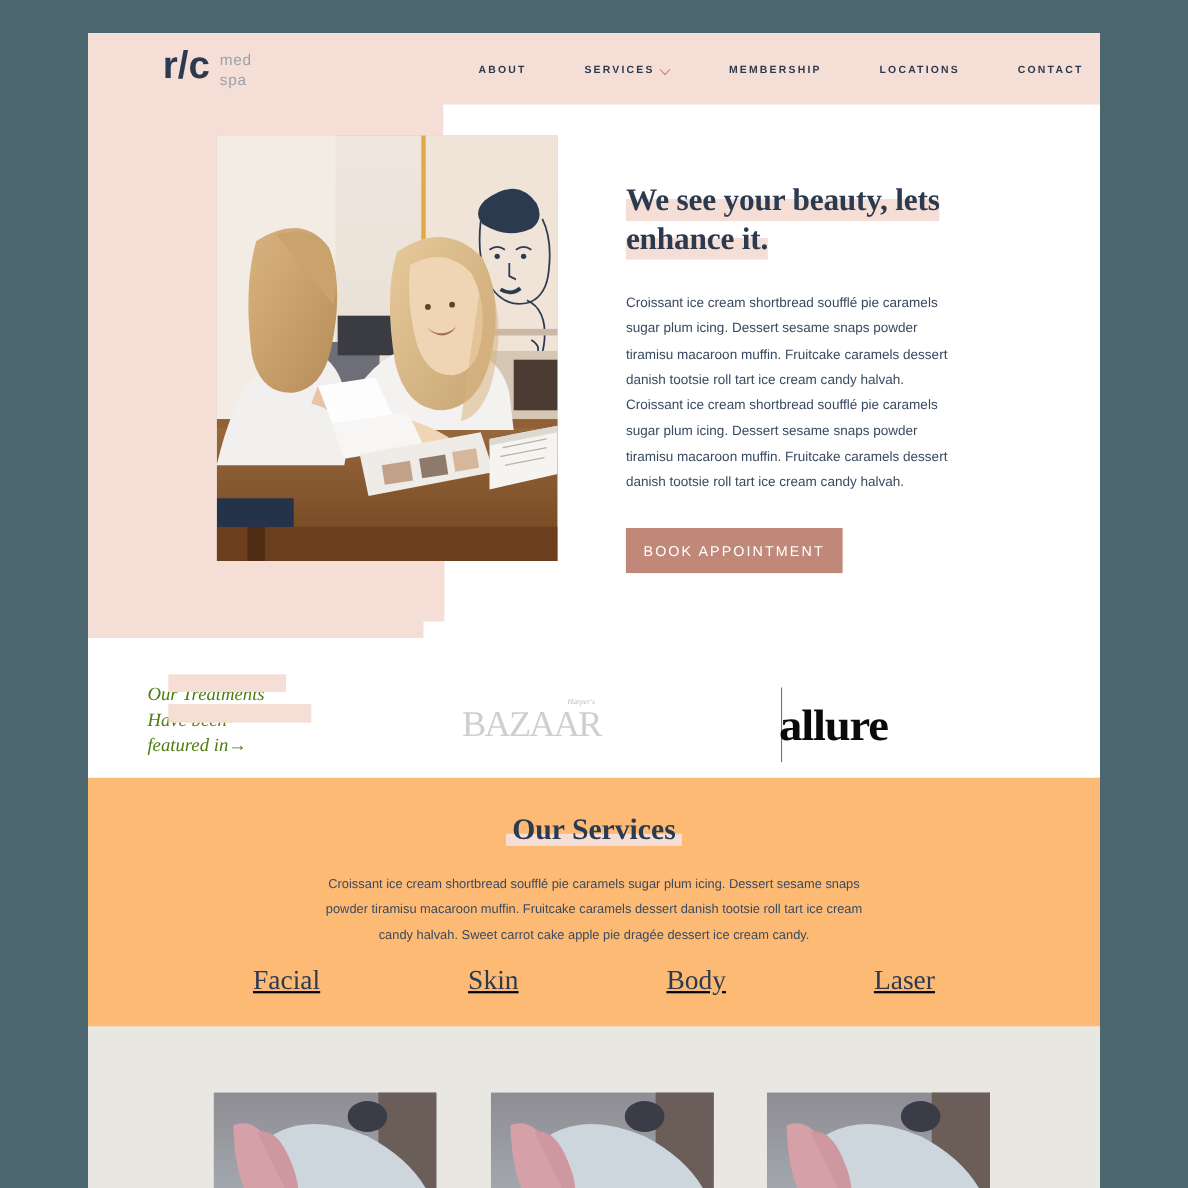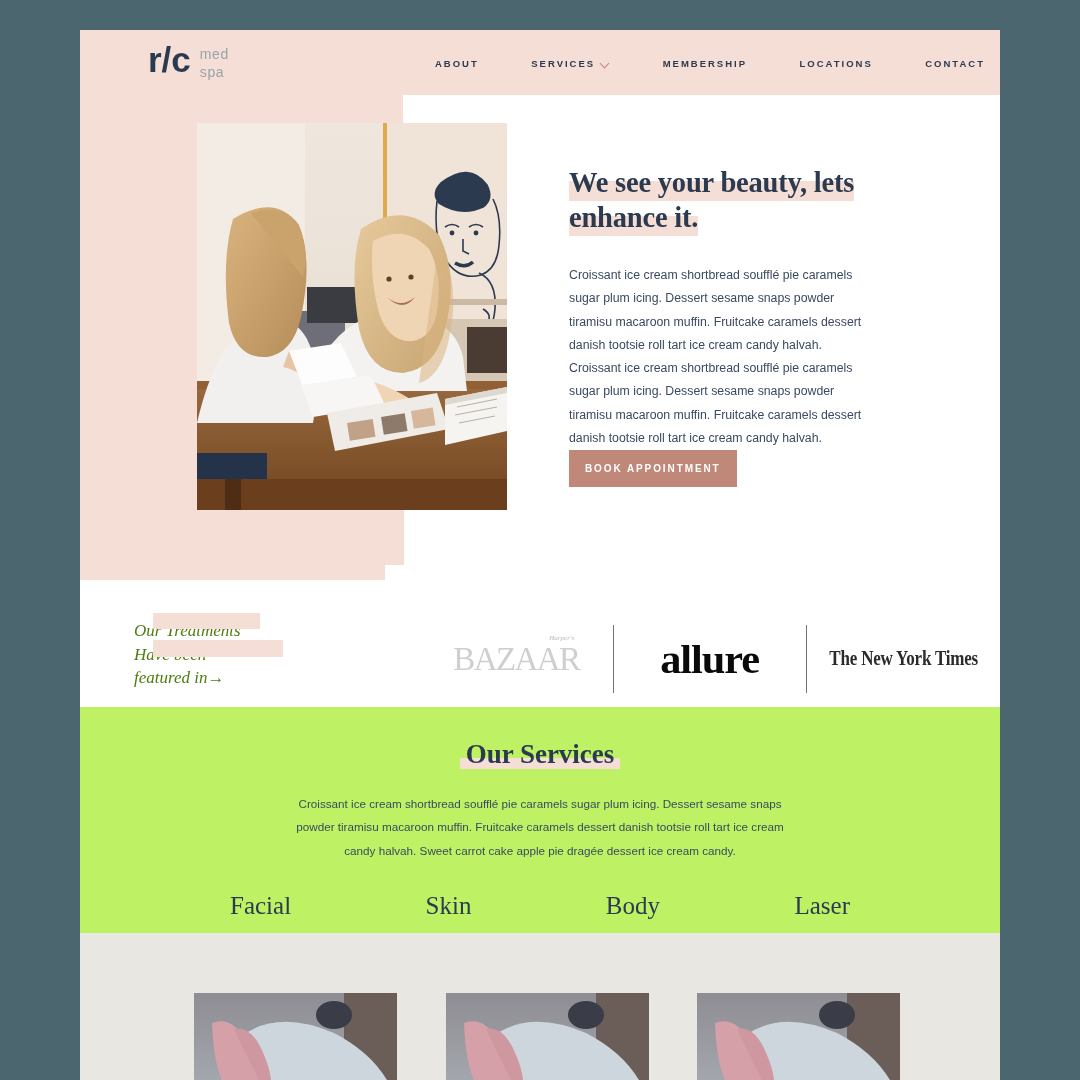--- a/index.html
+++ b/index.html
@@ -145,25 +145,26 @@
     margin: 29px 0 0 0;
     font-size: 12.3px;
     line-height: 23.3px;
     color: #3A4A60;
     width: 300px;
   }
   .hero-body p { margin: 0; }
 
   .btn {
     display: inline-block;
+    margin-top: 30px;
     background: #C08878;
     color: #ffffff;
-    font-size: 10px;
+    font-size: 13px;
     letter-spacing: 1.9px;
-    font-weight: 700;
+    font-weight: 400;
     padding: 13px 16px 13px 16px;
     border: none;
     cursor: pointer;
     font-family: "Liberation Sans", sans-serif;
   }
 
   
   .press {
     position: absolute;
     left: 0; top: 555px;
@@ -197,21 +198,20 @@
     position: absolute;
     left: 340px; top: 40px;
     width: 580px; height: 68px;
     display: flex;
     align-items: center;
   }
   .press-cell {
     flex: 1;
     display: flex;
     align-items: center;
-    justify-content: center;
     height: 68px;
     position: relative;
   }
   .press-cell + .press-cell { border-left: 1px solid #737373; }
 
   .logo-bazaar {
     font-family: "Liberation Serif", serif;
     font-size: 33px;
     letter-spacing: -1.6px;
     color: #CFCFCF;
@@ -242,21 +242,21 @@
     letter-spacing: -0.2px;
     white-space: nowrap;
     transform: scaleY(1.25);
   }
 
   
   .services {
     position: absolute;
     left: 0; top: 677px;
     width: 920px; height: 258px;
-    background: #bef264;
+    background: #fdba74;
     text-align: center;
   }
   .svc-title-wrap {
     position: relative;
     display: inline-block;
     margin-top: 32px;
   }
   .svc-title {
     position: relative;
     font-family: "Liberation Serif", serif;
@@ -275,24 +275,25 @@
     z-index: 1;
   }
   .svc-body {
     margin: 22px auto 0 auto;
     width: 500px;
     font-size: 11.7px;
     line-height: 23.3px;
     color: #3A4A60;
   }
   .svc-tabs {
-    margin-top: 30px;
+    margin-top: 16px;
     display: flex;
     justify-content: space-between;
     padding: 0 150px;
+    text-decoration: underline;
   }
   .svc-tab {
     font-family: "Liberation Serif", serif;
     font-size: 25px;
     color: #2C3A50;
     cursor: pointer;
   }
 
   
   .cards-band {
@@ -446,23 +447,20 @@
 featured in→</div>
       <div class="press-logos">
         <div class="press-cell">
           <span class="logo-bazaar">
             <span class="harper">Harper's</span><span>BAZAAR</span>
           </span>
         </div>
         <div class="press-cell">
           <span class="logo-allure">allure</span>
         </div>
-        <div class="press-cell">
-          <span class="logo-nyt">The New York Times</span>
-        </div>
       </div>
     </div>
 
     <div class="services">
       <div class="svc-title-wrap">
         <div class="svc-title-hl"></div>
         <h2 class="svc-title">Our Services</h2>
       </div>
       <p class="svc-body">Croissant ice cream shortbread soufflé pie caramels sugar plum icing. Dessert sesame snaps powder tiramisu macaroon muffin. Fruitcake caramels dessert danish tootsie roll tart ice cream candy halvah. Sweet carrot cake apple pie dragée dessert ice cream candy.</p>
       <div class="svc-tabs">

